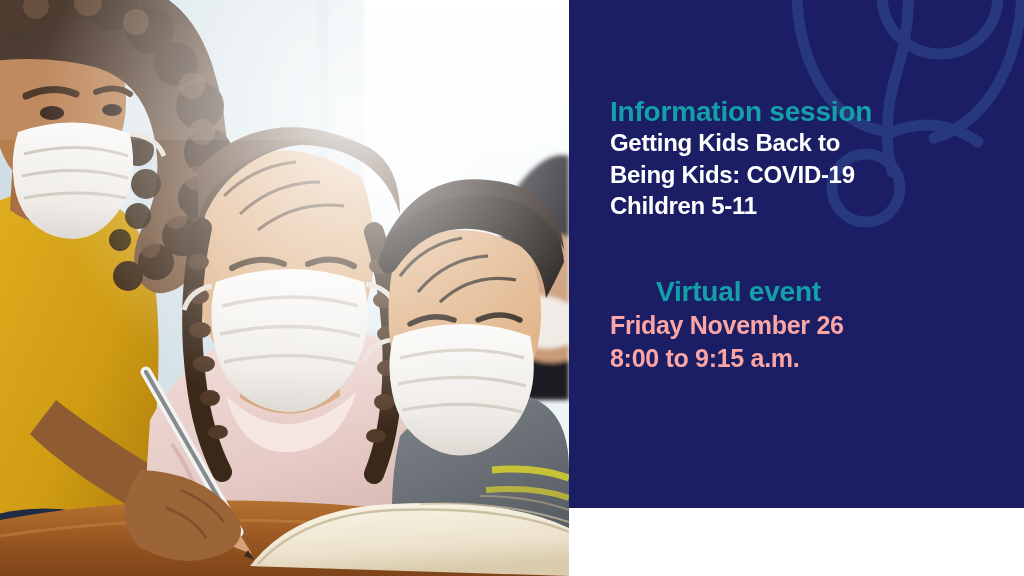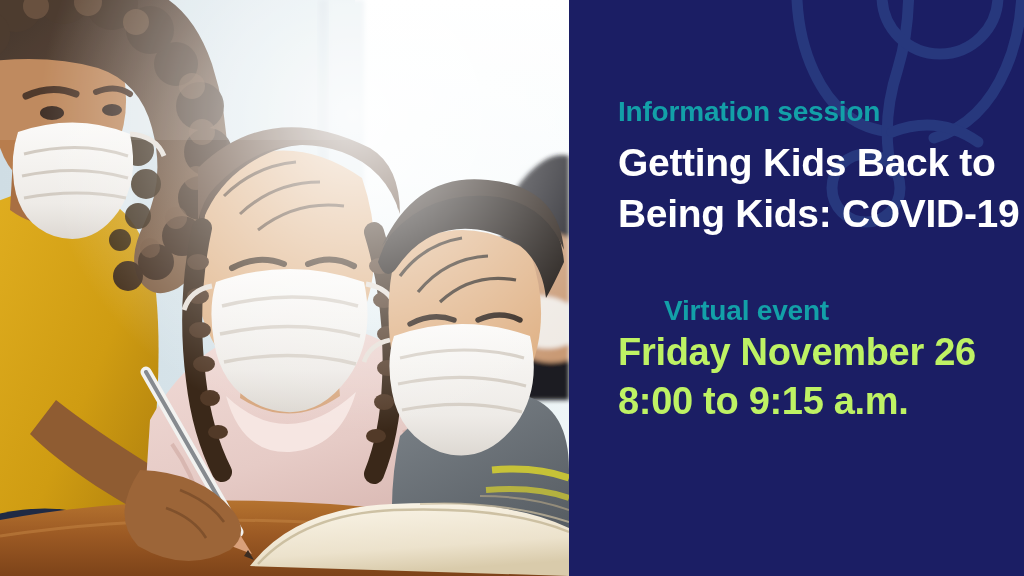--- a/index.html
+++ b/index.html
@@ -24,25 +24,24 @@
     width:569px; height:576px;
     overflow:hidden;
     background:#d9e4ea;
     flex:0 0 569px;
   }
   .photo-pane svg { display:block; width:569px; height:576px; }
 
   
   .info-pane {
     position:relative;
-    width:455px; height:576px;
+    width:455px; height:508px;
     flex:0 0 455px;
     background:#1b1e64;
     overflow:hidden;
-    padding-left:8px;
   }
   .watermark {
     position:absolute;
     top:-48px; right:-30px;
     width:300px; height:300px;
     pointer-events:none;
   }
   .watermark svg { display:block; width:100%; height:100%; }
 
   .info-content {
@@ -54,43 +53,43 @@
   .eyebrow {
     color:#13a0a8;
     font-size:28px;
     font-weight:bold;
     line-height:1.12;
     letter-spacing:-0.2px;
     white-space:nowrap;
   }
   .headline {
     color:#ffffff;
-    font-size:39px;
+    font-size:24px;
     font-weight:bold;
     line-height:1.30;
     letter-spacing:-0.3px;
-    margin-top:11px;
+    margin-top:0;
     max-width:372px;
   }
   .headline .ln { display:block; white-space:nowrap; }
 
   .block-gap { height:55px; }
 
   .eyebrow2 {
     color:#13a0a8;
     font-size:28px;
     font-weight:bold;
     line-height:1.12;
     letter-spacing:-0.2px;
     white-space:nowrap;
     margin-left:46px;
   }
   .detail {
-    color:#bef264;
-    font-size:38px;
+    color:#fca5a5;
+    font-size:25px;
     font-weight:bold;
     line-height:1.30;
     letter-spacing:-0.3px;
     margin-top:2px;
   }
   .detail .ln { display:block; white-space:nowrap; }
 </style>
 </head>
 <body>
 
@@ -387,20 +386,21 @@
       </svg>
     </div>
 
     <div class="info-content">
 
       <div class="eyebrow">Information session</div>
 
       <div class="headline">
         <span class="ln">Getting Kids Back to</span>
         <span class="ln">Being Kids: COVID-19</span>
+        <span class="ln">Children 5-11</span>
       </div>
 
       <div class="block-gap"></div>
 
       <div class="eyebrow2">Virtual event</div>
 
       <div class="detail">
         <span class="ln">Friday November 26</span>
         <span class="ln">8:00 to 9:15 a.m.</span>
       </div>

